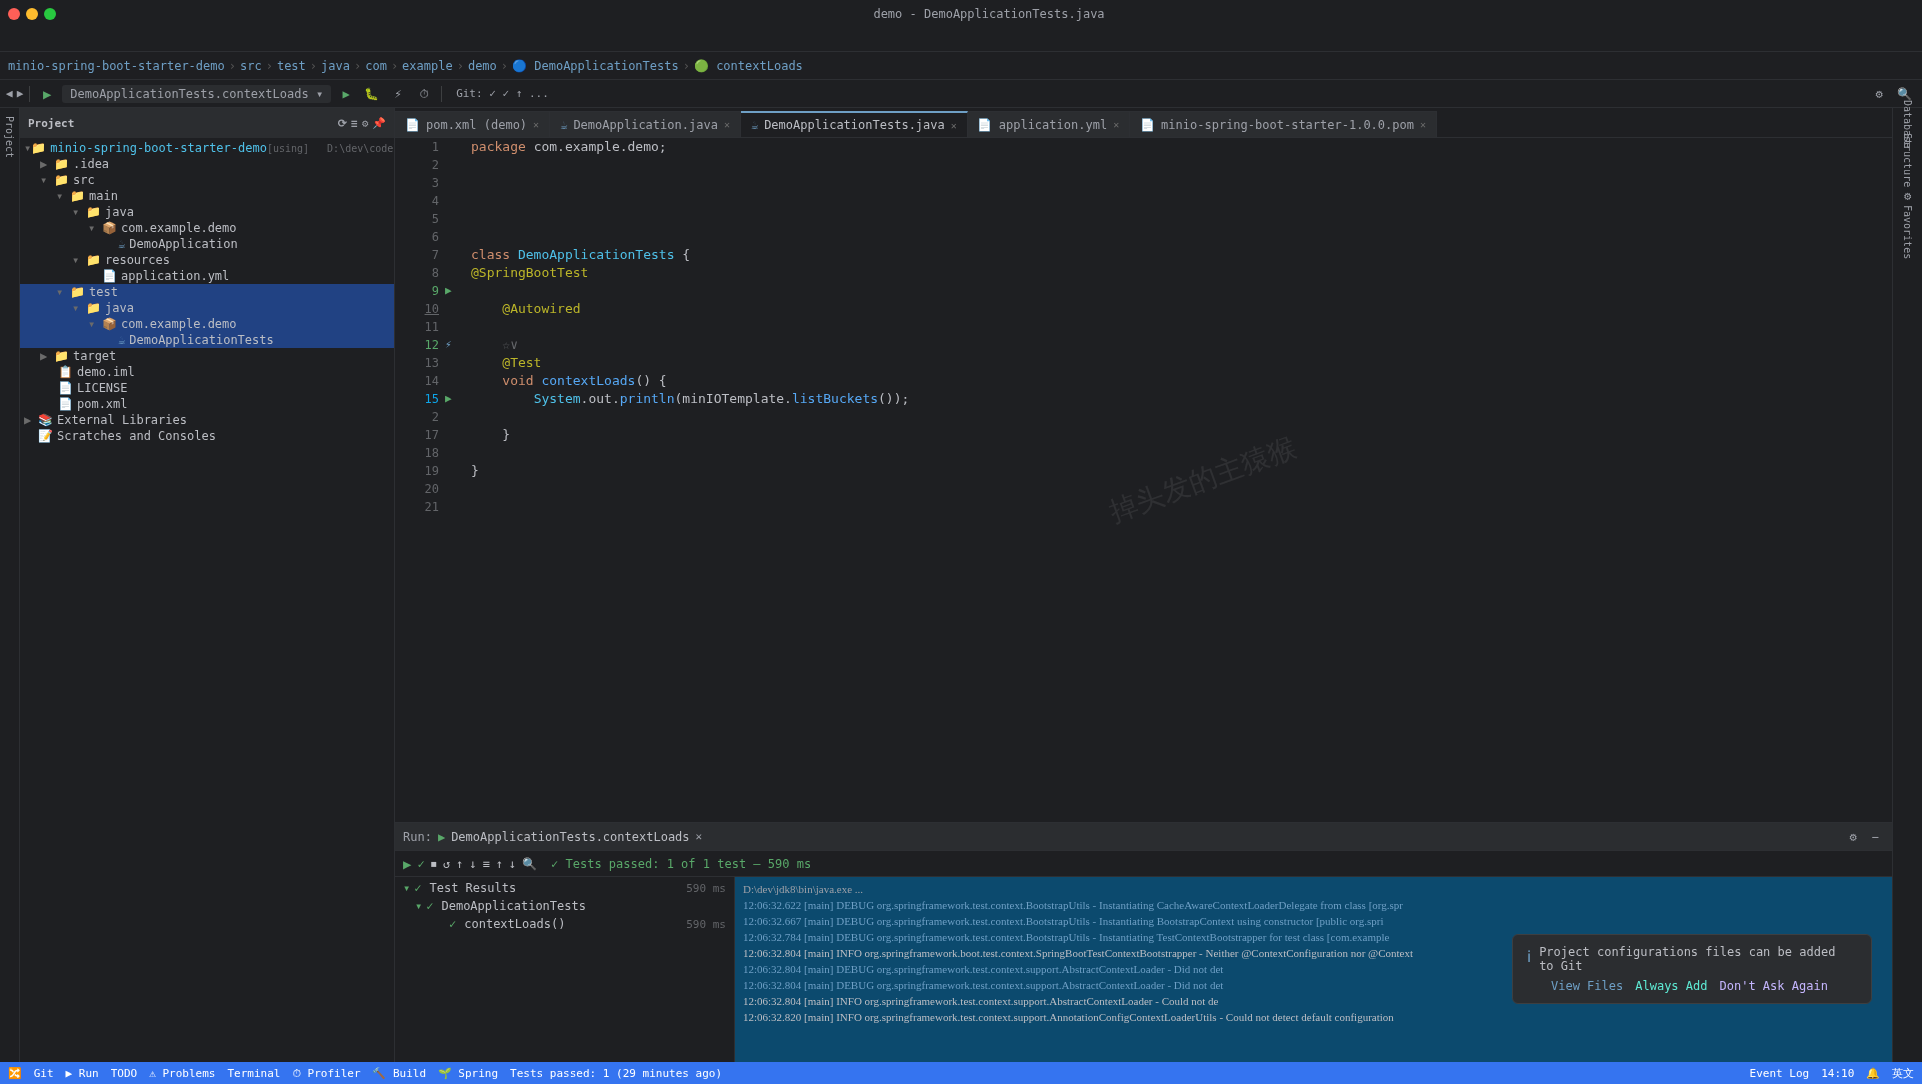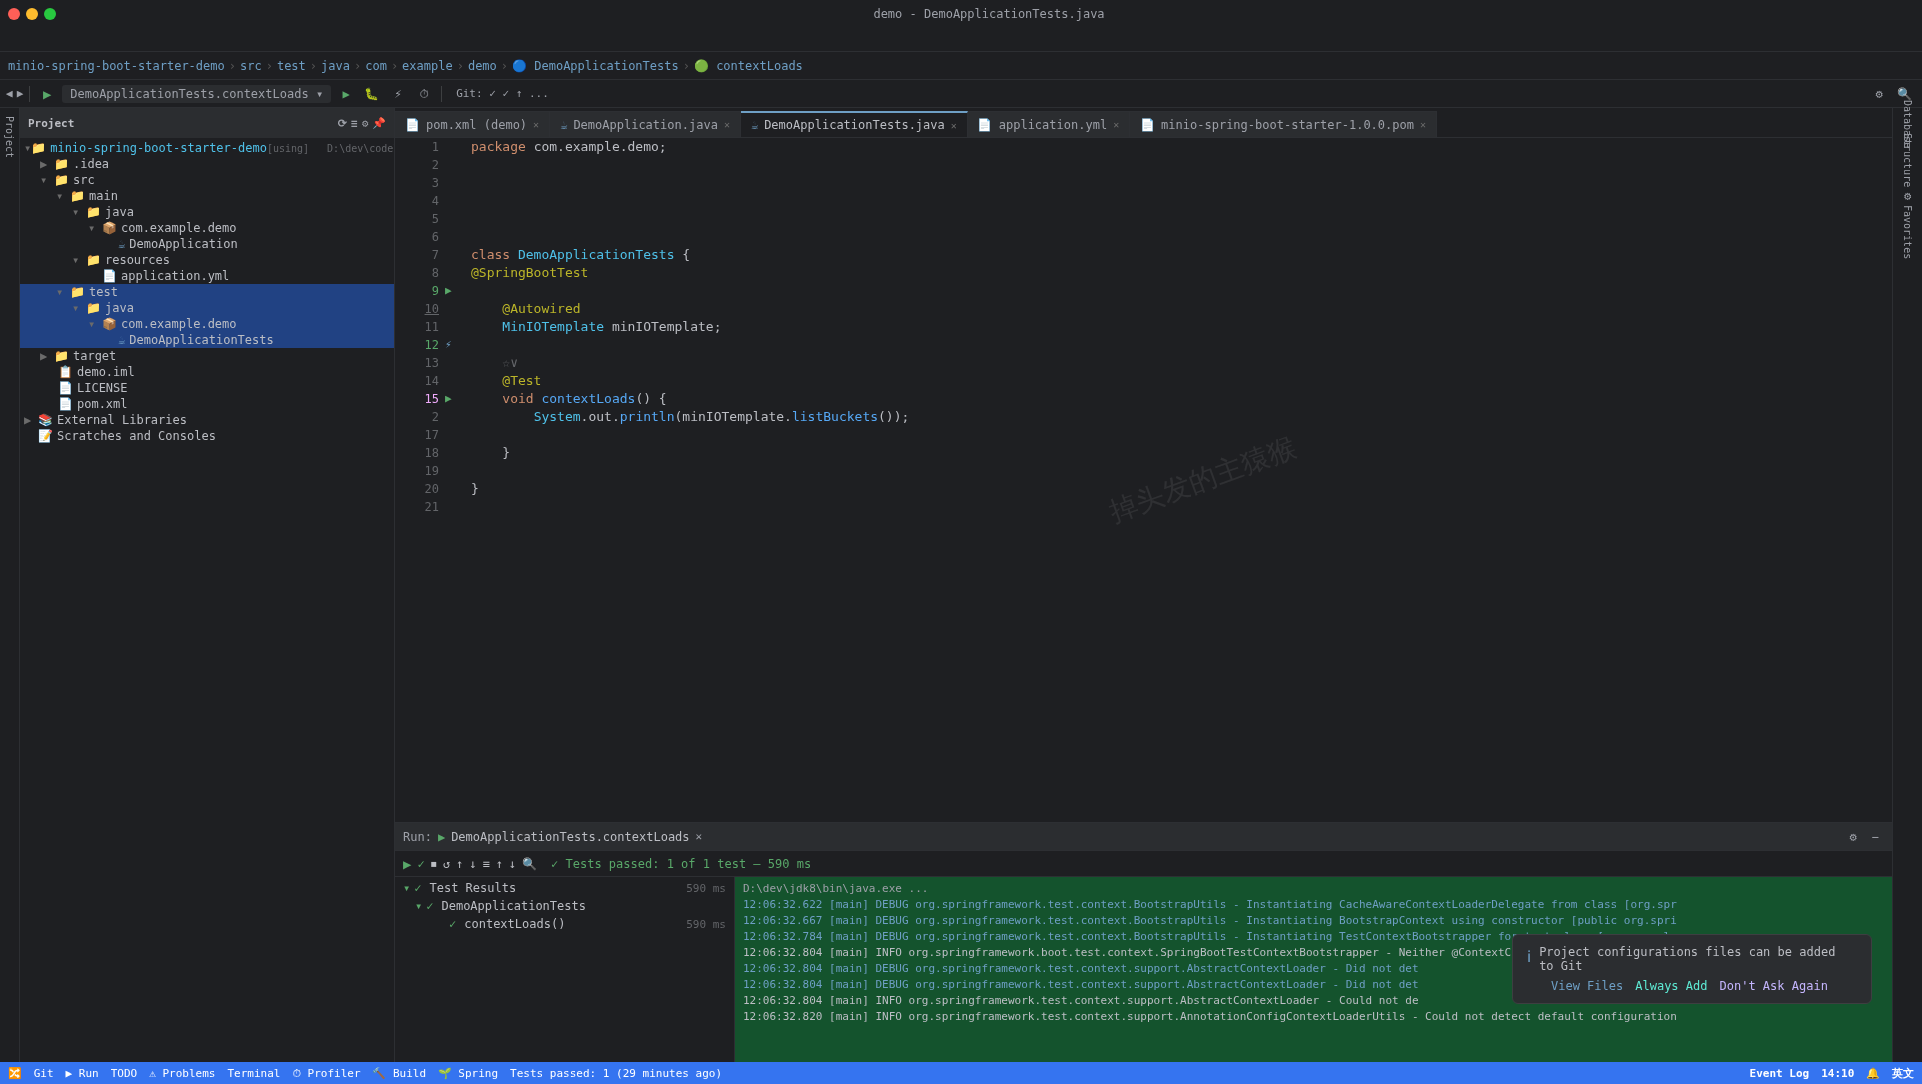--- a/index.html
+++ b/index.html
@@ -204,21 +204,22 @@
       border-right: 1px solid #2d2f33;
       overflow-y: auto;
       padding: 2px 0;
     }
     .run-log {
       flex: 1;
       overflow-y: auto;
       padding: 4px 8px;
       font-size: 11px;
       line-height: 16px;
-      background: #14532d;
+      background: #0c4a6e;
+      font-family: Liberation Serif, serif;
     }
     .log-line { white-space: nowrap; overflow: hidden; }
     .log-debug { color: #6e9fc5; }
     .log-info { color: #bcbec4; }
     .log-cmd { color: #9da0a8; }
 
     
     .status-bar {
       height: 22px;
       background: #3574f0;
@@ -227,21 +228,20 @@
       padding: 0 8px;
       gap: 12px;
       font-size: 11px;
       color: #fff;
     }
     .status-right {
       margin-left: auto;
       display: flex;
       gap: 12px;
       align-items: center;
-      font-weight: bold;
     }
 
     
     .right-sidebar {
       width: 30px;
       background: #1e1f22;
       border-left: 1px solid #2d2f33;
       display: flex;
       flex-direction: column;
       align-items: center;
@@ -521,21 +521,21 @@
           <div style="line-height:18px;">5</div>
           <div style="line-height:18px;">6</div>
           <div style="line-height:18px;">7</div>
           <div style="line-height:18px;">8</div>
           <div style="line-height:18px; color:#59a869;">9</div>
           <div style="line-height:18px;text-decoration:underline;">10</div>
           <div style="line-height:18px;">11</div>
           <div style="line-height:18px; color:#59a869;">12</div>
           <div style="line-height:18px;">13</div>
           <div style="line-height:18px;">14</div>
-          <div style="line-height:18px; color:#f0abfc;">15</div>
+          <div style="line-height:18px; color:#0ea5e9;">15</div>
           <div style="line-height:18px;">2</div>
           <div style="line-height:18px;">17</div>
           <div style="line-height:18px;">18</div>
           <div style="line-height:18px;">19</div>
           <div style="line-height:18px;">20</div>
           <div style="line-height:18px;">21</div>
         </div>
 
         <div style="width:18px; background:#1e1f22; flex-shrink:0; line-height:18px; font-size:11px; padding-top:0;">
           <div style="height:18px;"></div>
@@ -565,21 +565,20 @@
           <div class="code-line"><span class="kw">package</span> <span class="var">com.example.demo</span><span>;</span></div>
           <div class="code-line">&nbsp;</div>
           <div class="code-line">&nbsp;</div>
           <div class="code-line">&nbsp;</div>
           <div class="code-line">&nbsp;</div>
           <div class="code-line">&nbsp;</div>
           <div class="code-line"><span class="kw">class</span> <span class="cls">DemoApplicationTests</span> <span>{</span></div>
           <div class="code-line"><span class="ann">@SpringBootTest</span></div>
           <div class="code-line">&nbsp;</div>
           <div class="code-line">    <span class="ann">@Autowired</span></div>
-          <div class="code-line">    <span class="cls">MinIOTemplate</span> <span class="var">minIOTemplate</span><span>;</span></div>
           <div class="code-line">&nbsp;</div>
           <div class="code-line">    <span style="color:#636569;">☆∨</span></div>
           <div class="code-line">    <span class="ann">@Test</span></div>
           <div class="code-line">    <span class="kw">void</span> <span class="fn">contextLoads</span><span>() {</span></div>
           <div class="code-line">        <span class="cls">System</span><span>.out.</span><span class="fn">println</span><span>(</span><span class="var">minIOTemplate</span><span>.</span><span class="fn">listBuckets</span><span>());</span></div>
           <div class="code-line">&nbsp;</div>
           <div class="code-line">    <span>}</span></div>
           <div class="code-line">&nbsp;</div>
           <div class="code-line"><span>}</span></div>
           <div class="code-line">&nbsp;</div>

